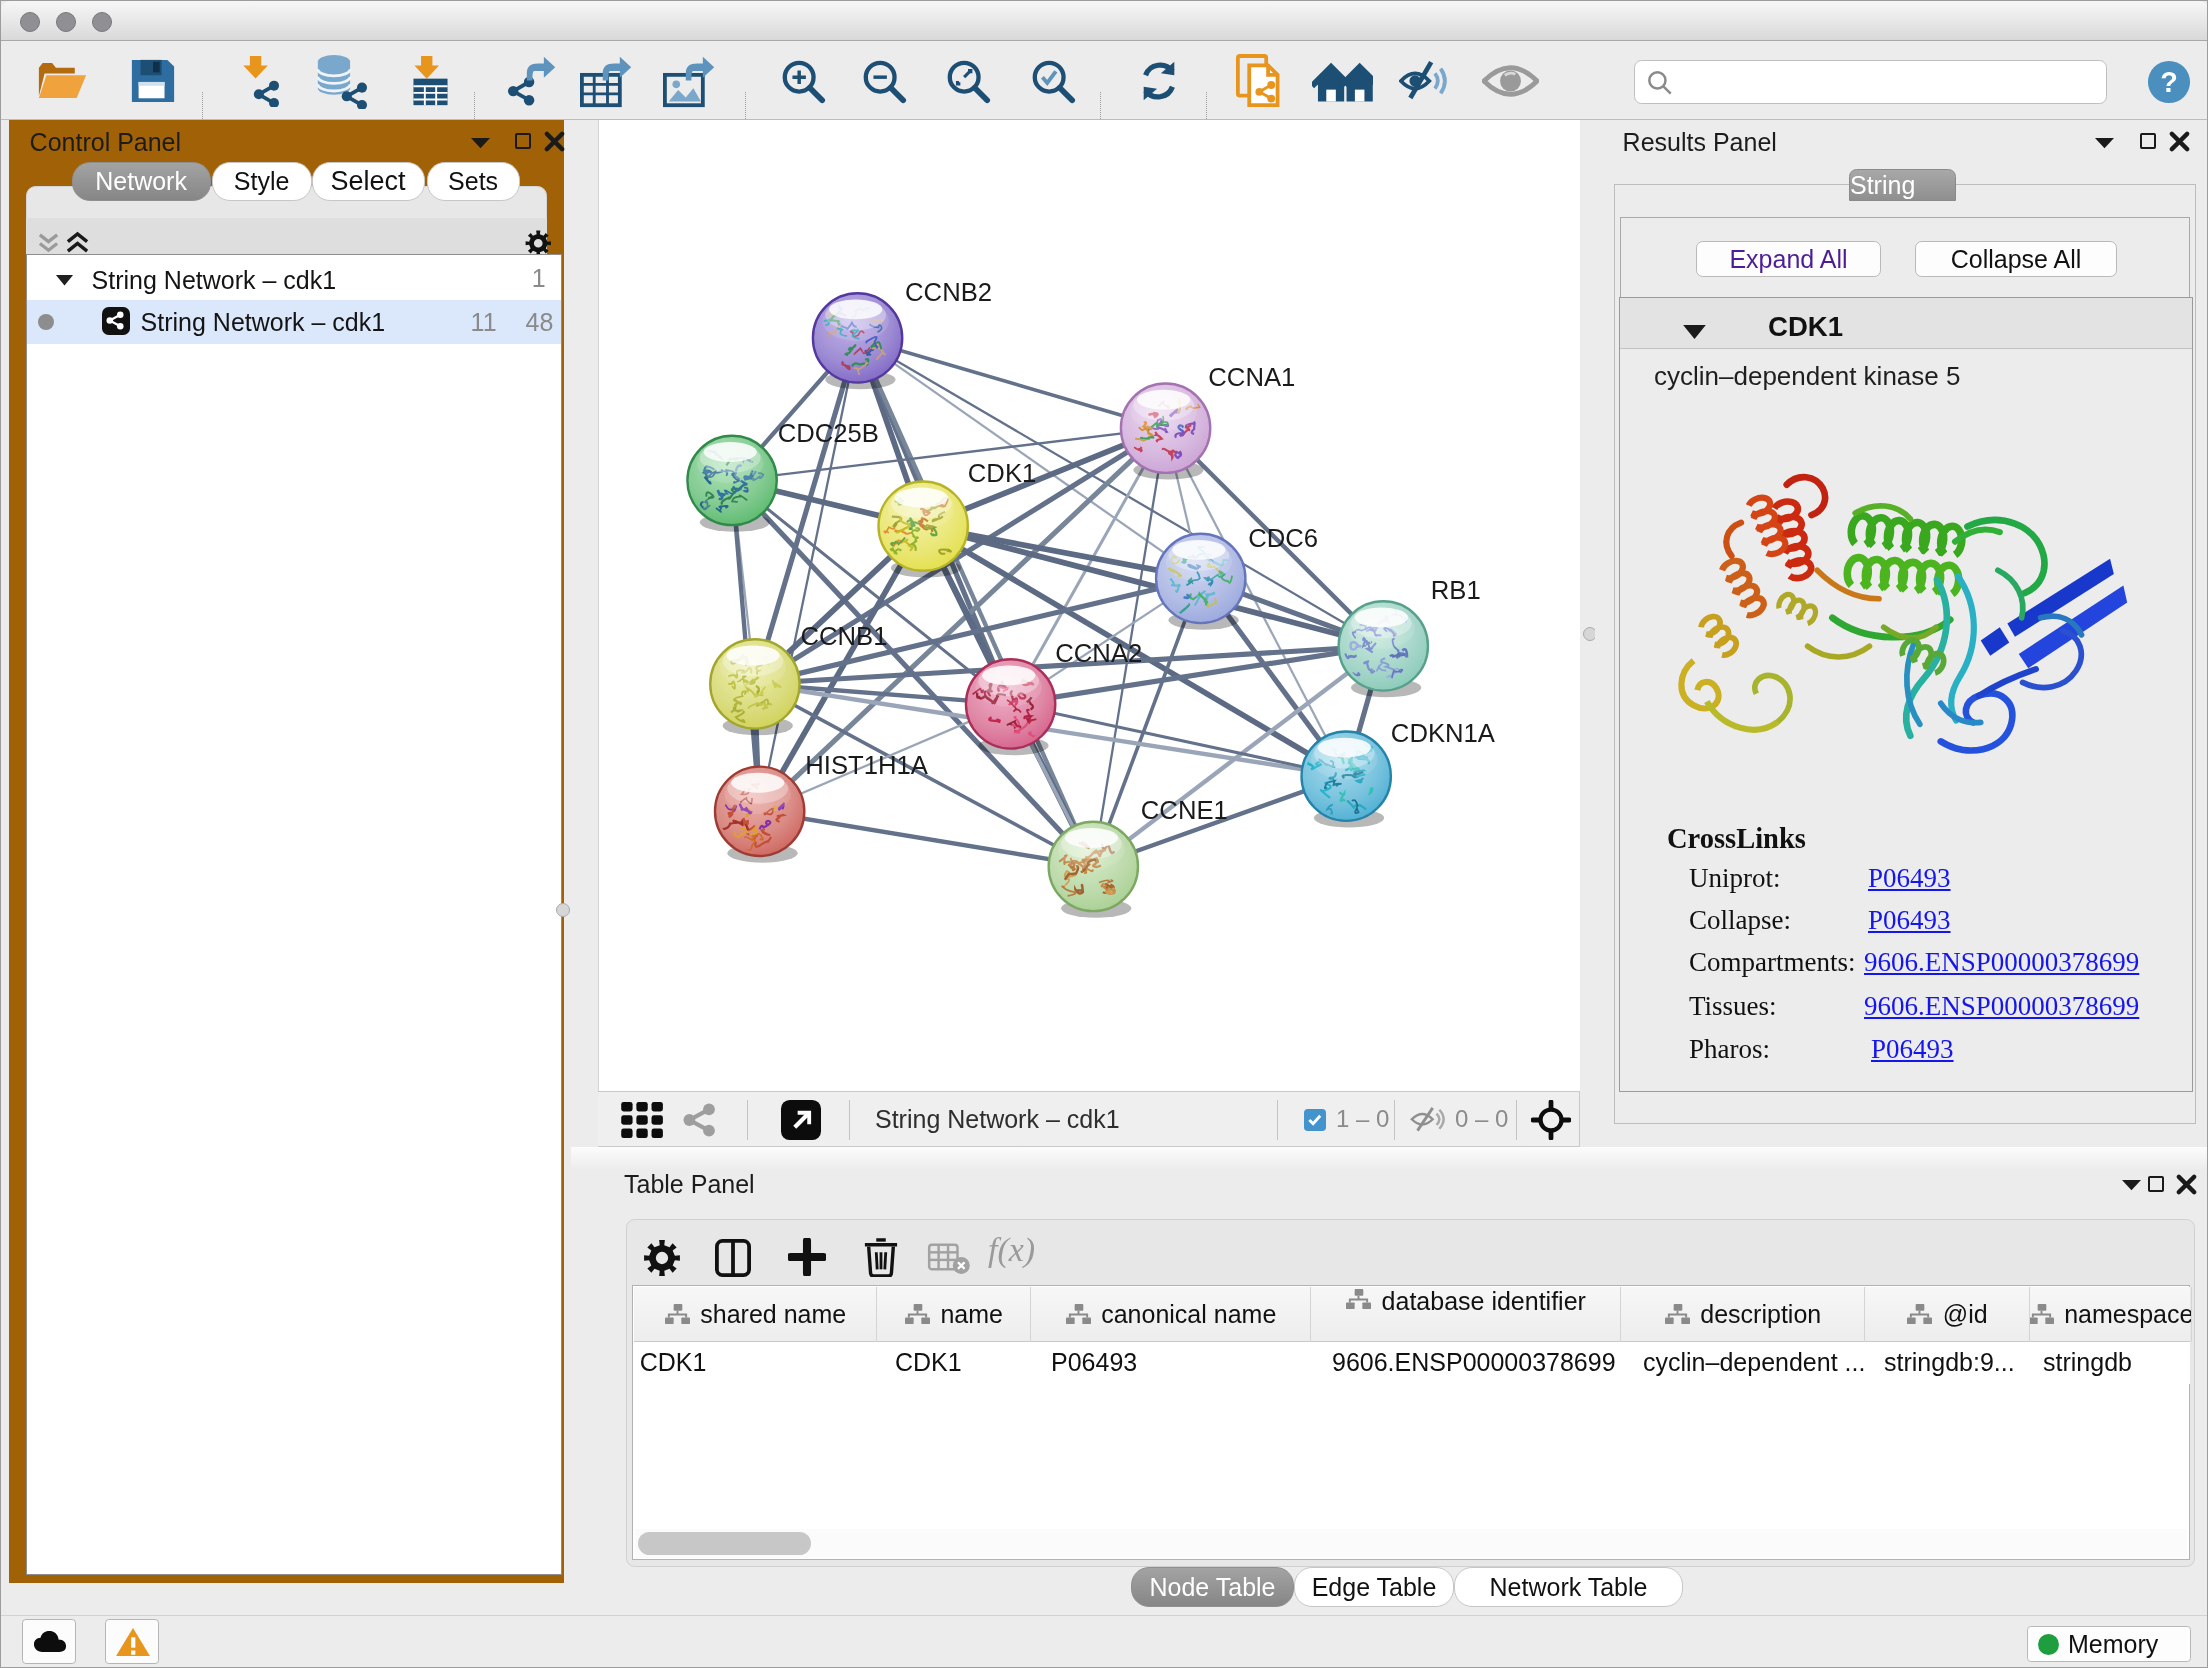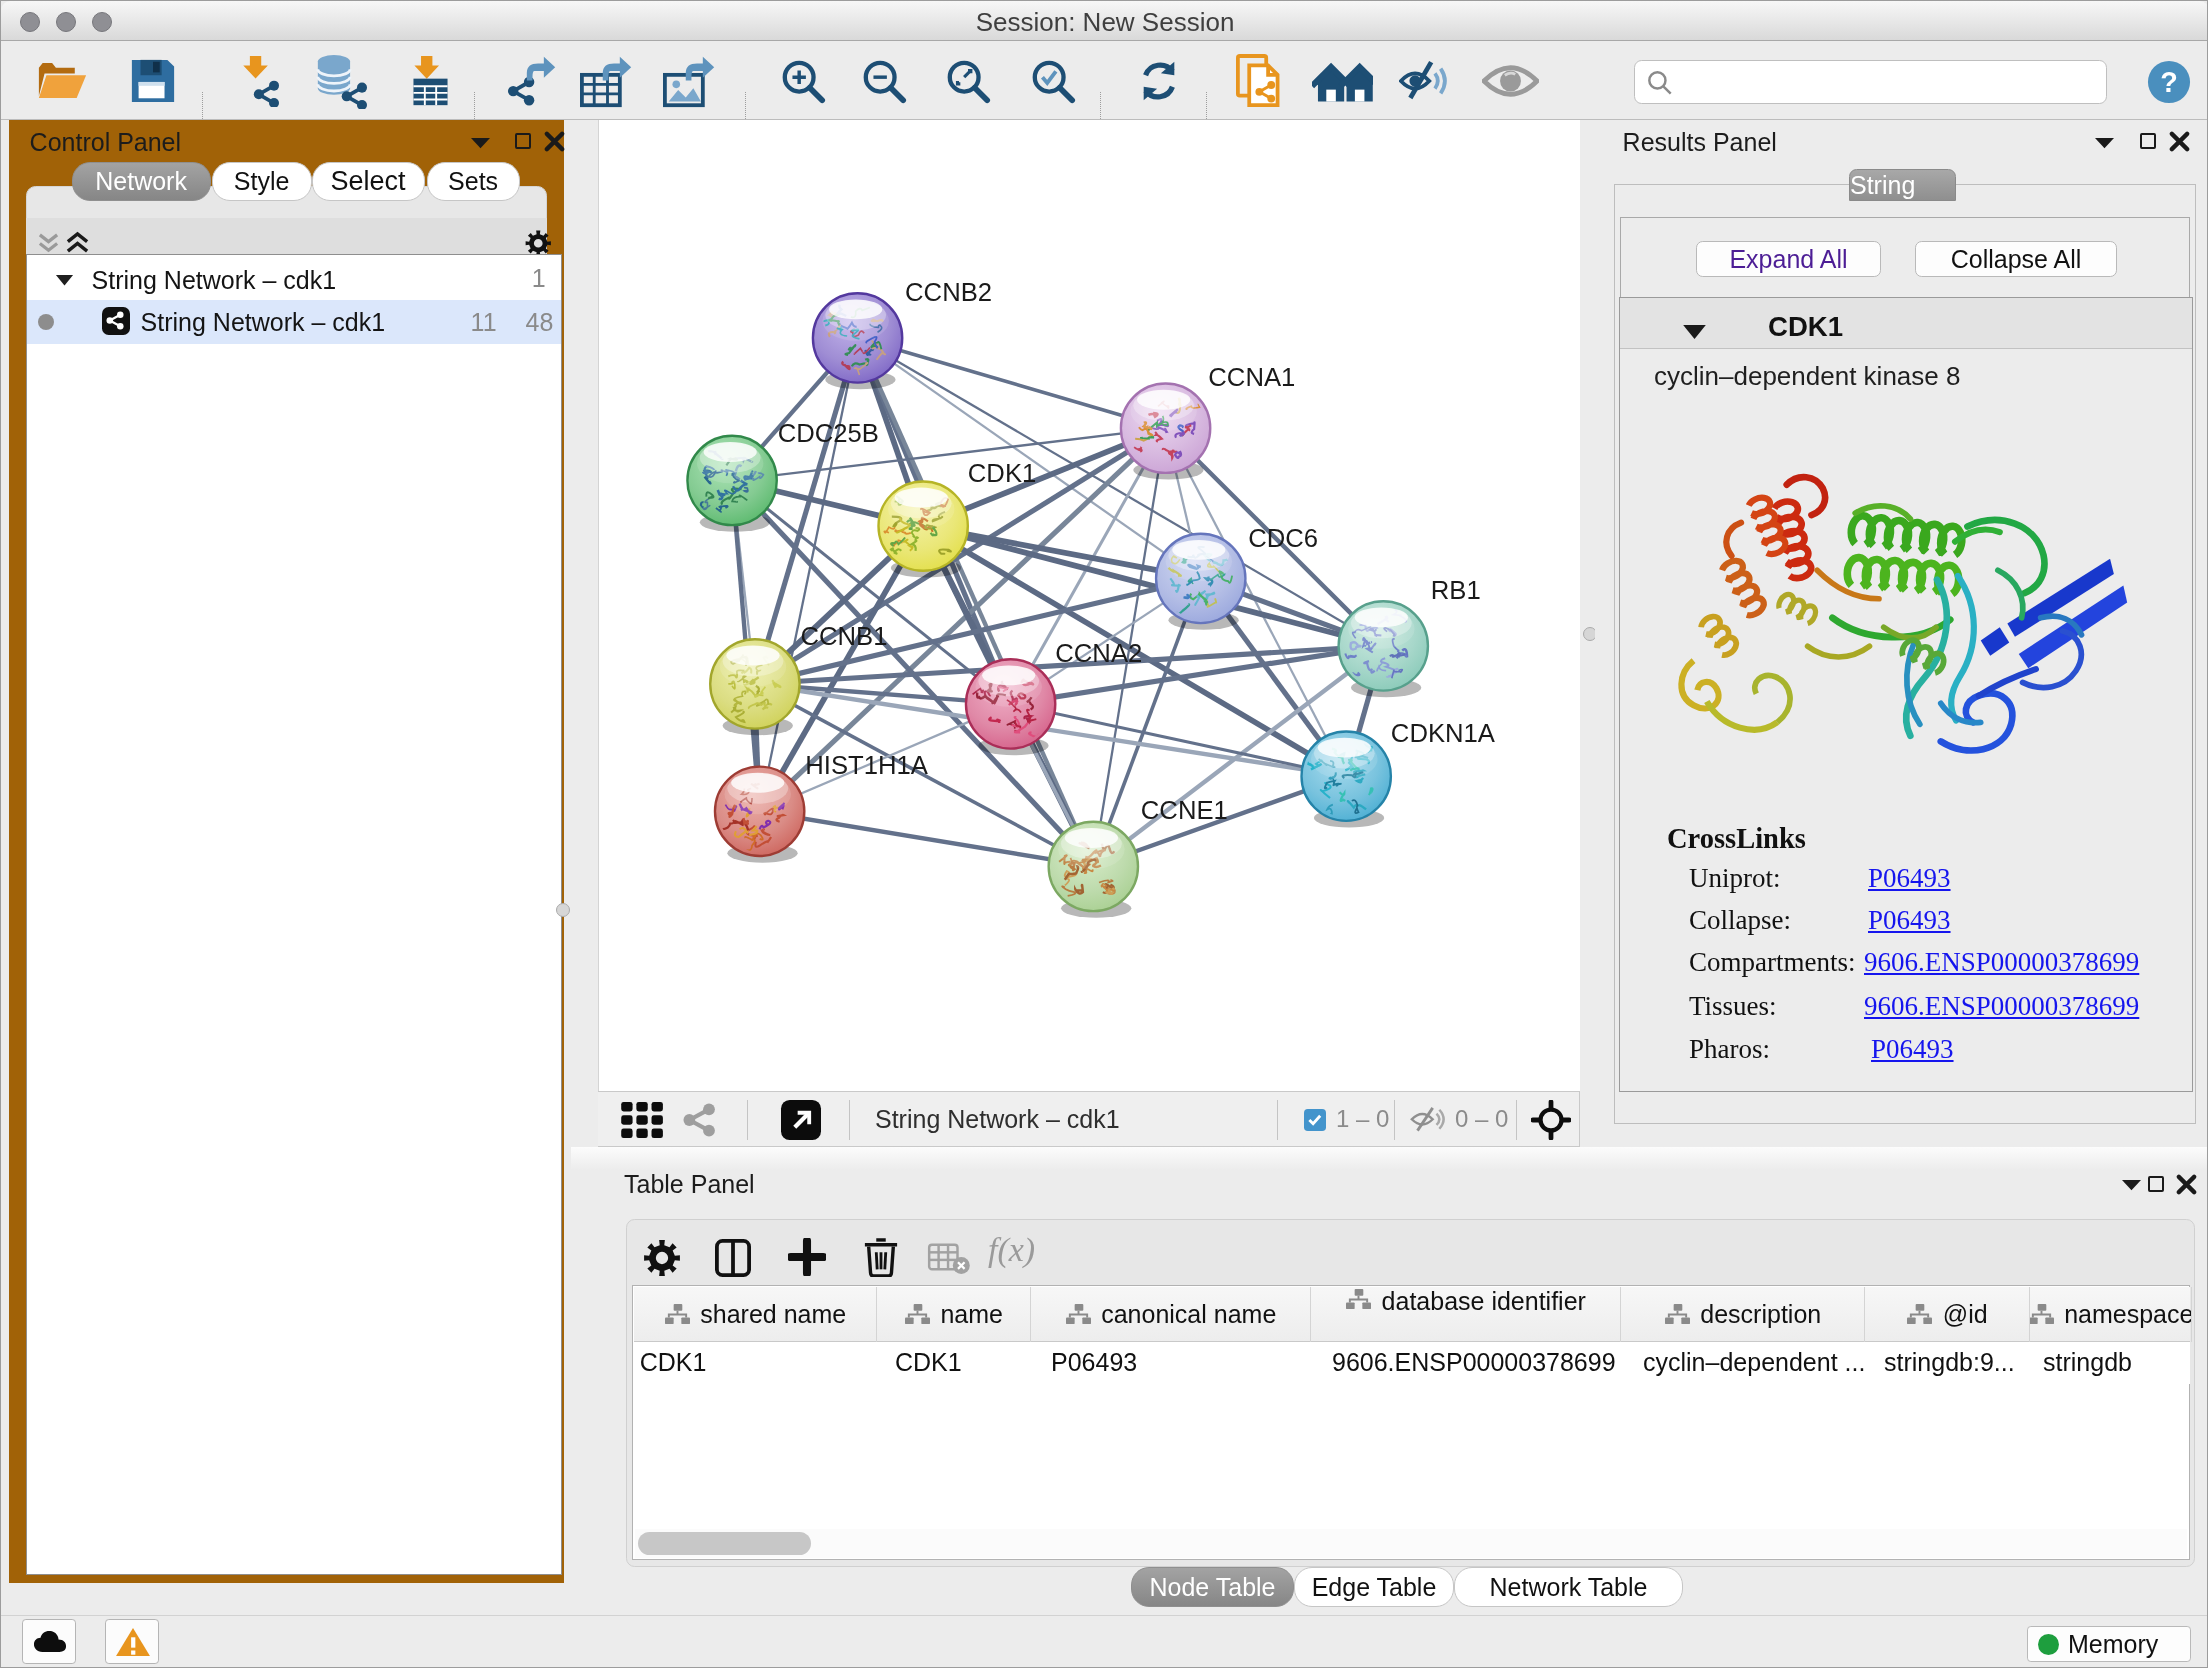--- a/index.html
+++ b/index.html
@@ -10,21 +10,20 @@
 .tabsel{background:linear-gradient(#a3a3a3,#868686);color:#fff;border-color:#8f8f8f}
 .lnk{color:#1515ee;text-decoration:underline}
 .serif{font-family:"Liberation Serif",serif}
 </style></head>
 <body>
 
 <div class="abs" style="left:0;top:0;width:2208px;height:40px;background:linear-gradient(#f7f7f7,#d9d9d9);border-bottom:1px solid #a8a8a8;border-radius:9.5px 9.5px 0 0">
   <div class="abs" style="left:19px;top:10.5px;width:20px;height:20px;border-radius:50%;background:#8f8f94;border:1px solid #77777c"></div>
   <div class="abs" style="left:55px;top:10.5px;width:20px;height:20px;border-radius:50%;background:#8f8f94;border:1px solid #77777c"></div>
   <div class="abs" style="left:91px;top:10.5px;width:20px;height:20px;border-radius:50%;background:#8f8f94;border:1px solid #77777c"></div>
-  <div class="abs" style="left:0;top:5.7px;width:2208px;text-align:center;font-size:26px;color:#3f3f3f">Session: New Session</div>
 </div>
 
 <div class="abs" style="left:0;top:40px;width:2208px;height:79px;background:#ececec;border-bottom:1px solid #bcbcbc">
   <svg width="51" height="46" viewBox="0 0 54 48" style="position:absolute;left:36px;top:17px">
       <path d="M2 10 L2 40 L8 16 L40 16 L40 10 L20 10 L16 5 L6 5 Z" fill="#b36b10"></path>
       <path d="M2 42 L10 18 L52 18 L42 42 Z" fill="#f0a23c"></path>
     </svg>
     <svg width="48" height="48" viewBox="0 0 50 50" style="position:absolute;left:128px;top:16px">
       <path d="M3 3 L40 3 L47 10 L47 47 L3 47 Z" fill="#2e6da0"></path>
       <rect x="12" y="3" width="22" height="16" fill="#1d4e74"></rect>
@@ -785,21 +784,21 @@
   <div class="abs" style="left:254px;top:49px;width:107px;height:32px;background:linear-gradient(#a8a8a8,#8f8f8f);border:1px solid #8a8a8a;border-radius:7.6px 7.6px 0 0;color:#fff;font-size:25px;text-align:left;line-height:31px">String</div>
   <div class="abs" style="left:101px;top:121px;width:185px;height:36px;background:#fdfdfd;border:1px solid #b9b9b9;border-radius:6.7px;font-size:25px;text-align:center;line-height:34px;color:#4c1d95">Expand All</div>
   <div class="abs" style="left:320px;top:121px;width:202px;height:36px;background:#fdfdfd;border:1px solid #b9b9b9;border-radius:6.7px;font-size:25px;text-align:center;line-height:34px;color:#111">Collapse All</div>
   <div class="abs" style="left:24px;top:177px;width:574px;height:795px;border:1.4px solid #9a9a9a;background:#ececec">
     <div class="abs" style="left:0;top:0;width:100%;height:51px;background:#e3e3e3;border-bottom:1px solid #c2c2c2">
       <svg width="27" height="17" viewBox="0 0 28 18" style="position:absolute;left:61px;top:25px">
           <path d="M2 2 L26 2 L14 17 Z" fill="#1a1a1a"></path>
         </svg>
       <div class="abs" style="left:148px;top:13.3px;font-size:27.6px;font-weight:bold;color:#111">CDK1</div>
     </div>
-    <div class="abs" style="left:34px;top:63px;font-size:26px;color:#1f1f1f">cyclin–dependent kinase 8</div>
+    <div class="abs" style="left:34px;top:63px;font-size:26px;color:#1f1f1f">cyclin–dependent kinase 5</div>
   </div>
   <svg width="485" height="314" viewBox="0 0 510 330" style="position:absolute;left:70px;top:336px">
       <path d="M115 55 a9 13 77 1 1 2 9 M119 71 a9 13 77 1 1 2 9 M122 86 a9 13 77 1 1 2 9 M126 102 a9 13 77 1 1 2 9 M129 117 a9 13 77 1 1 2 9 " fill="none" stroke="#cc2a10" stroke-width="7"></path>
       <path d="M88 52 a8 12 69 1 1 3 8 M93 66 a8 12 69 1 1 3 8 M99 80 a8 12 69 1 1 3 8 M104 94 a8 12 69 1 1 3 8 " fill="none" stroke="#d44414" stroke-width="6.5"></path>
       <path d="M128 30 C140 18 158 20 166 34 C172 46 166 58 154 62" fill="none" stroke="#c22210" stroke-width="7" stroke-linecap="round"></path>
       <path d="M60 120 a8 12 60 1 1 4 8 M67 133 a8 12 60 1 1 4 8 M75 146 a8 12 60 1 1 4 8 M82 159 a8 12 60 1 1 4 8 " fill="none" stroke="#cc6018" stroke-width="6.5"></path>
       <path d="M70 105 C60 92 64 76 80 70" fill="none" stroke="#cc5014" stroke-width="6.5" stroke-linecap="round"></path>
       <path d="M38 180 a8 11 52 1 1 5 7 M47 191 a8 11 52 1 1 5 7 M55 202 a8 11 52 1 1 5 7 " fill="none" stroke="#c8a020" stroke-width="6"></path>
       <path d="M30 215 C14 228 12 252 30 262 C48 272 62 258 54 244 C48 234 36 236 34 246" fill="none" stroke="#ccb024" stroke-width="6.5"></path>
       <path d="M44 258 C60 286 96 296 118 280" fill="none" stroke="#b8ba2a" stroke-width="6.5"></path>

